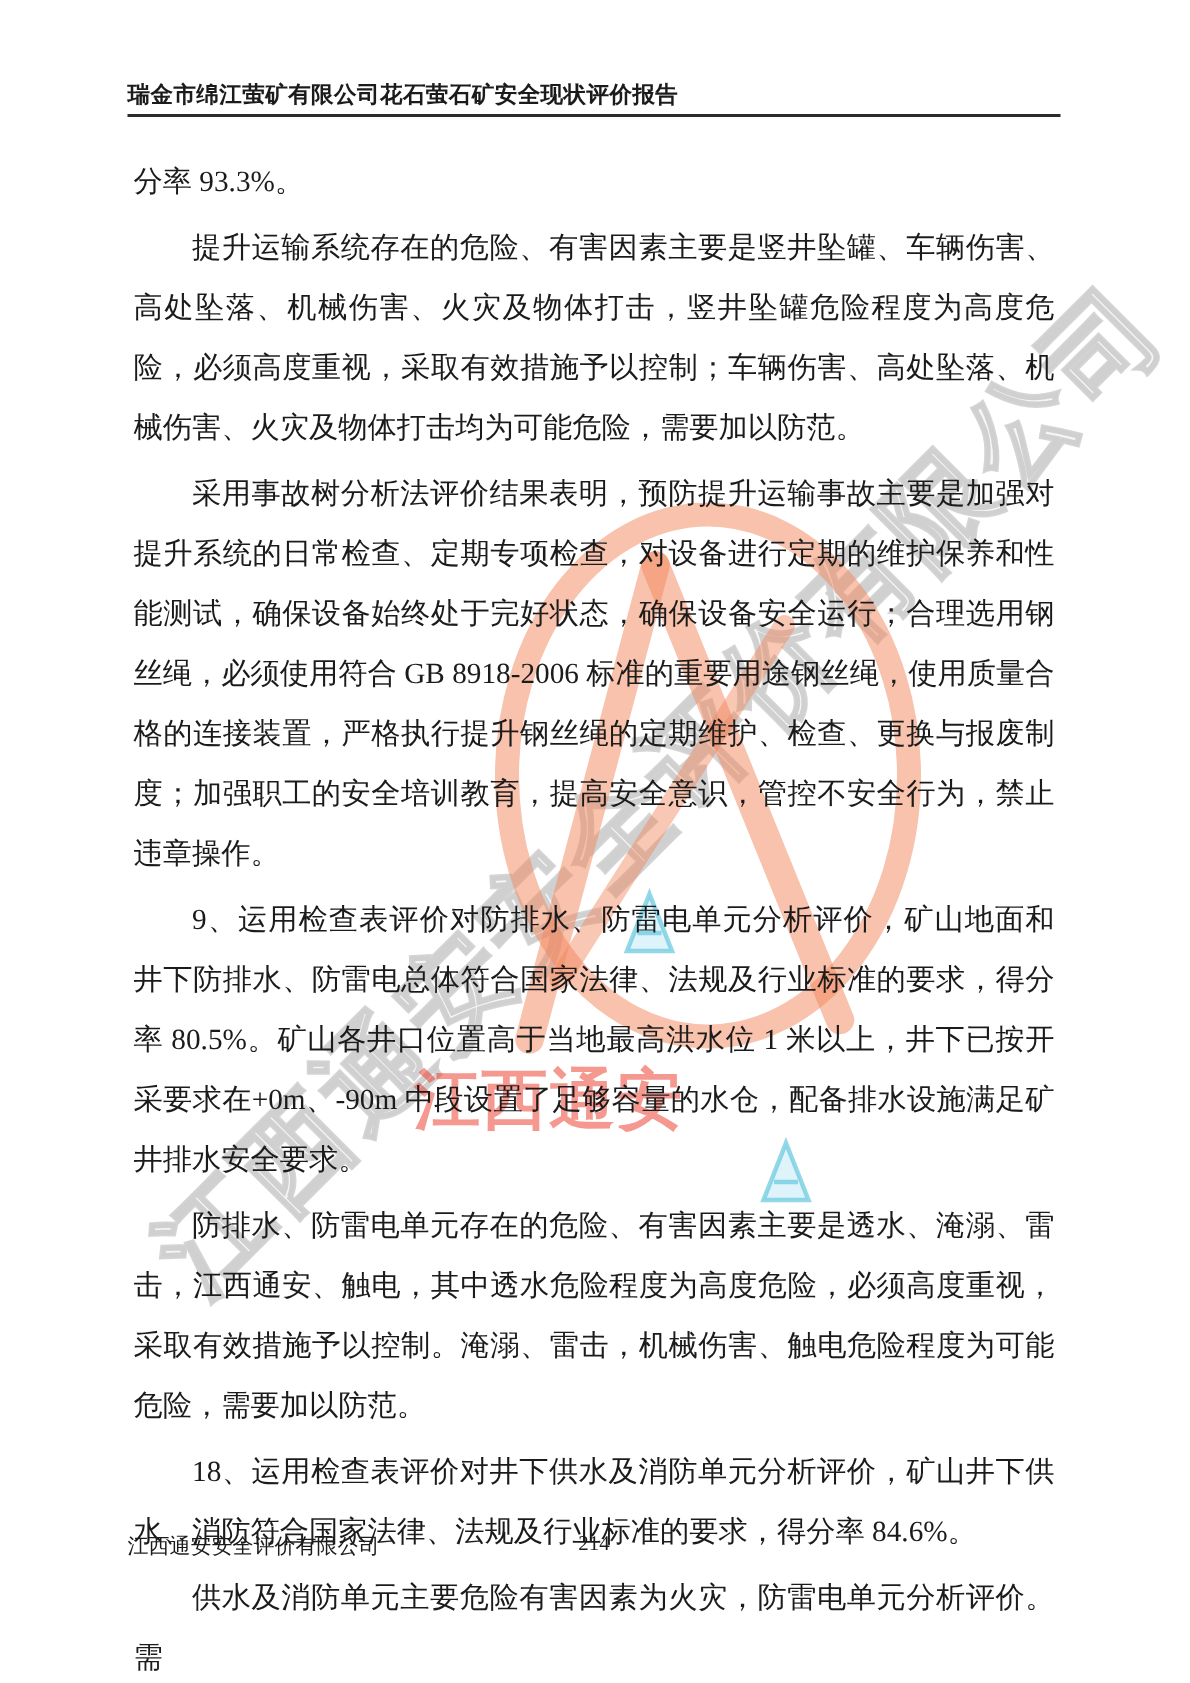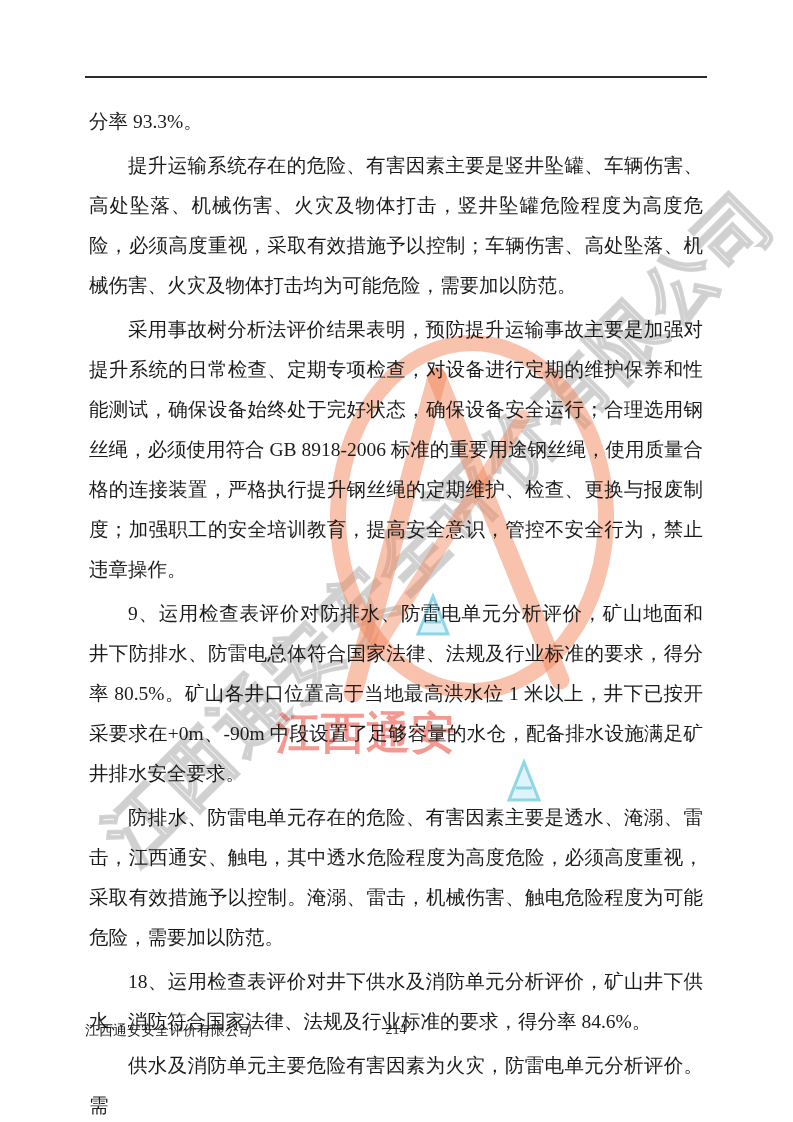--- a/index.html
+++ b/index.html
@@ -79,20 +79,21 @@
       <path d="M20,6 L35,44 L5,44 Z" fill="rgba(150,220,240,0.30)" stroke="rgba(91,195,219,0.65)" stroke-width="3"></path>
       <path d="M12,32 L28,32" stroke="rgba(91,195,219,0.65)" stroke-width="3"></path>
     </svg>
     <svg class="wm-cyan-a wm-cyan-2" width="40" height="50" viewBox="0 0 40 50">
       <path d="M20,6 L35,44 L5,44 Z" fill="rgba(150,220,240,0.30)" stroke="rgba(91,195,219,0.65)" stroke-width="3"></path>
       <path d="M12,32 L28,32" stroke="rgba(91,195,219,0.65)" stroke-width="3"></path>
     </svg>
   </div>
 
   <div class="hdr">
+    <span>瑞金市绵江萤矿有限公司花石萤石矿安全现状评价报告</span>
   </div>
 
   <div class="doc-body">
     <p class="no-indent">分率 93.3%。</p>
     <p>提升运输系统存在的危险、有害因素主要是竖井坠罐、车辆伤害、高处坠落、机械伤害、火灾及物体打击，竖井坠罐危险程度为高度危险，必须高度重视，采取有效措施予以控制；车辆伤害、高处坠落、机械伤害、火灾及物体打击均为可能危险，需要加以防范。</p>
     <p>采用事故树分析法评价结果表明，预防提升运输事故主要是加强对提升系统的日常检查、定期专项检查，对设备进行定期的维护保养和性能测试，确保设备始终处于完好状态，确保设备安全运行；合理选用钢丝绳，必须使用符合 GB 8918-2006 标准的重要用途钢丝绳，使用质量合格的连接装置，严格执行提升钢丝绳的定期维护、检查、更换与报废制度；加强职工的安全培训教育，提高安全意识，管控不安全行为，禁止违章操作。</p>
     <p>9、运用检查表评价对防排水、防雷电单元分析评价，矿山地面和井下防排水、防雷电总体符合国家法律、法规及行业标准的要求，得分率 80.5%。矿山各井口位置高于当地最高洪水位 1 米以上，井下已按开采要求在+0m、-90m 中段设置了足够容量的水仓，配备排水设施满足矿井排水安全要求。</p>
     <p>防排水、防雷电单元存在的危险、有害因素主要是透水、淹溺、雷击，江西通安、触电，其中透水危险程度为高度危险，必须高度重视，采取有效措施予以控制。淹溺、雷击，机械伤害、触电危险程度为可能危险，需要加以防范。</p>
     <p>18、运用检查表评价对井下供水及消防单元分析评价，矿山井下供水、消防符合国家法律、法规及行业标准的要求，得分率 84.6%。</p>
     <p>供水及消防单元主要危险有害因素为火灾，防雷电单元分析评价。需</p>

